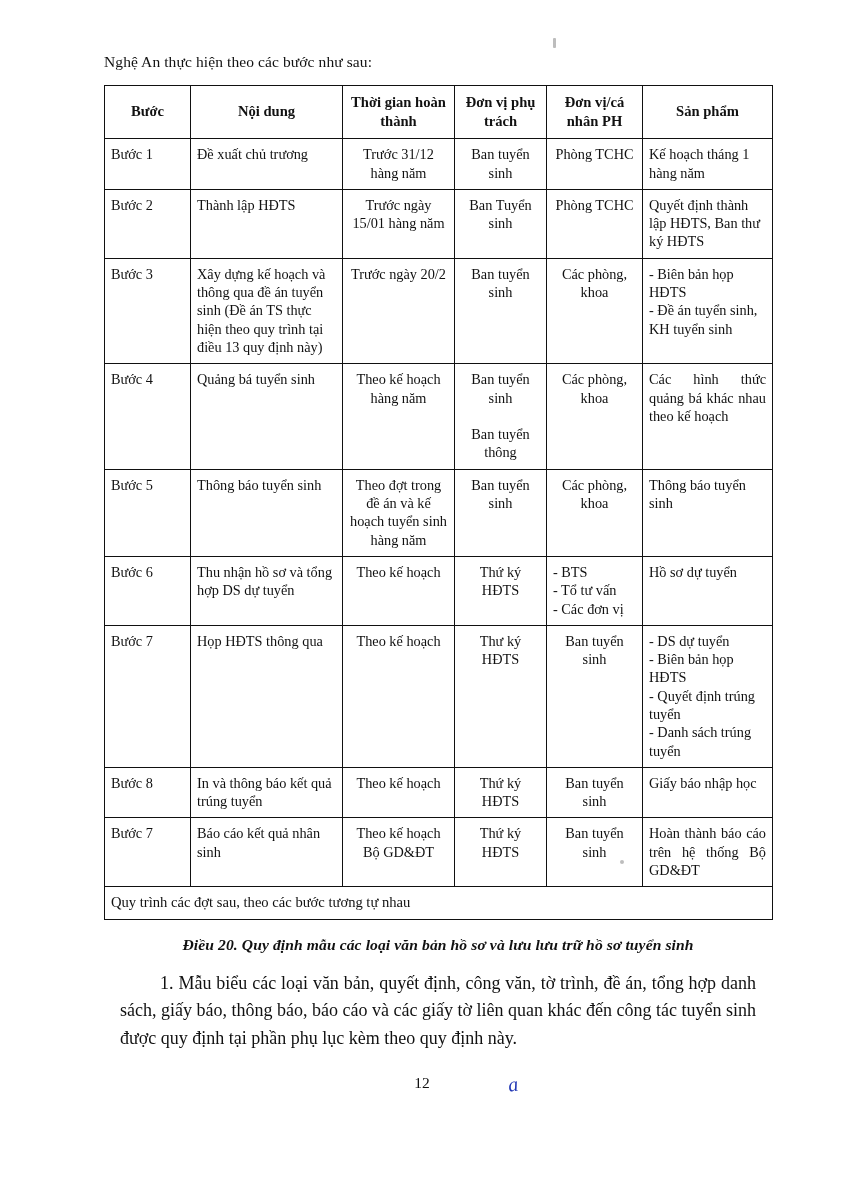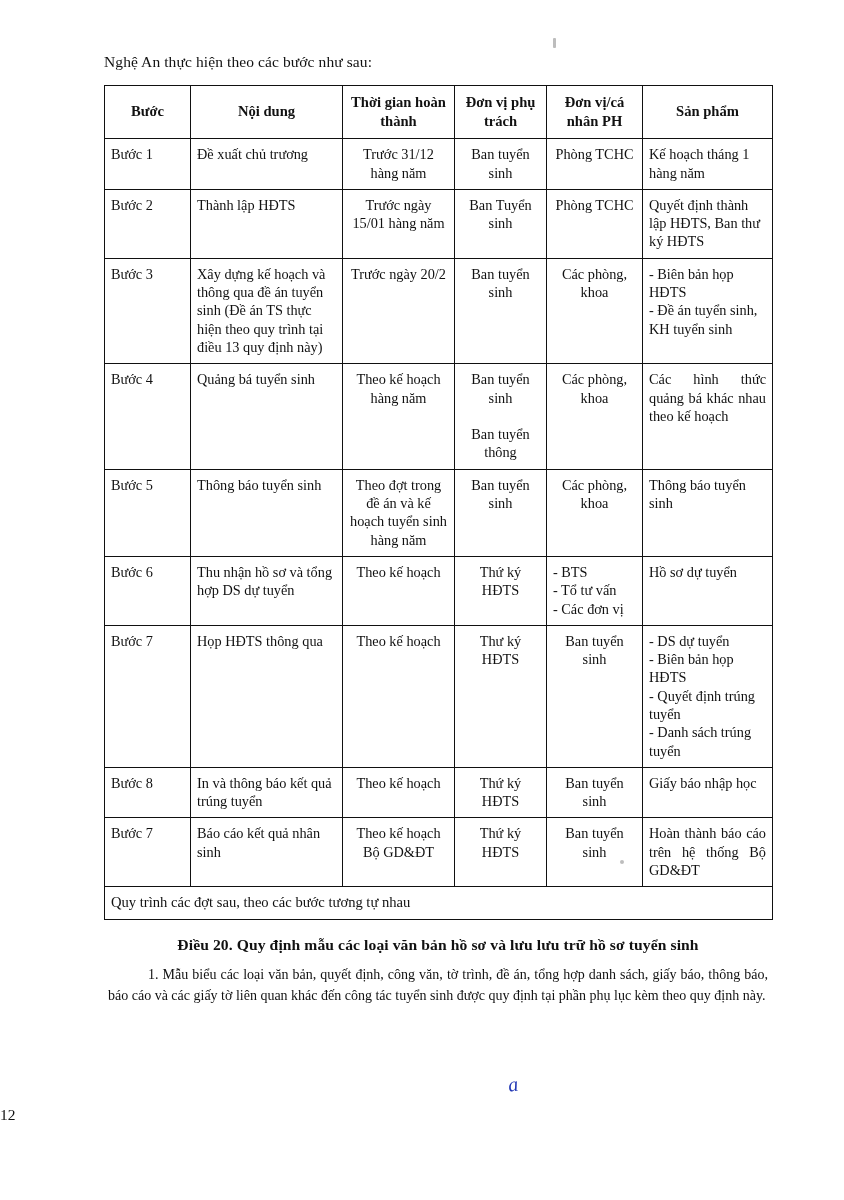--- a/index.html
+++ b/index.html
@@ -63,34 +63,35 @@
   .footer-row td {
     padding: 5px 4px 6px 4px;
     font-size: 14.6px;
   }
   .article-title {
     text-align: center;
     font-weight: bold;
     font-size: 15.6px;
     margin: 16px 0 10px 0;
     letter-spacing: 0.1px;
+    font-style: italic;
   }
   .para {
-    font-size: 14px;
+    font-size: 18px;
     line-height: 1.52;
     text-align: justify;
     text-indent: 40px;
-    margin: 4px;
+    margin: 16px;
     position: relative;
   }
   .page-number {
     position: absolute;
     left: 0; right: 0;
-    top: 1106px;
-    text-align: left;
+    top: 1074px;
+    text-align: center;
     font-size: 15.5px;
   }
   .signature {
     color: #2338b5;
     font-family: "Liberation Serif", serif;
     font-style: italic;
     font-size: 20px;
     position: absolute;
     left: 508px;
     top: 1073px;

